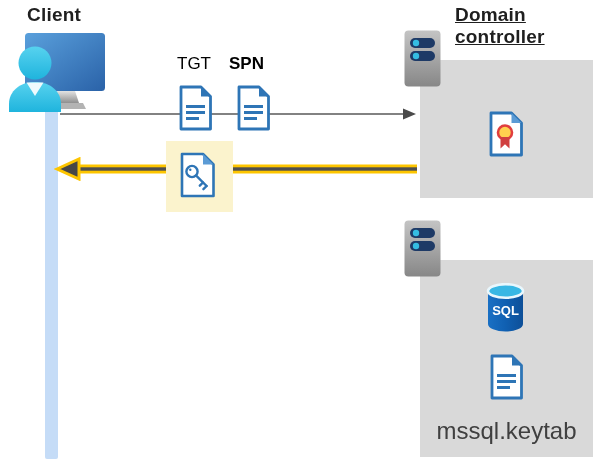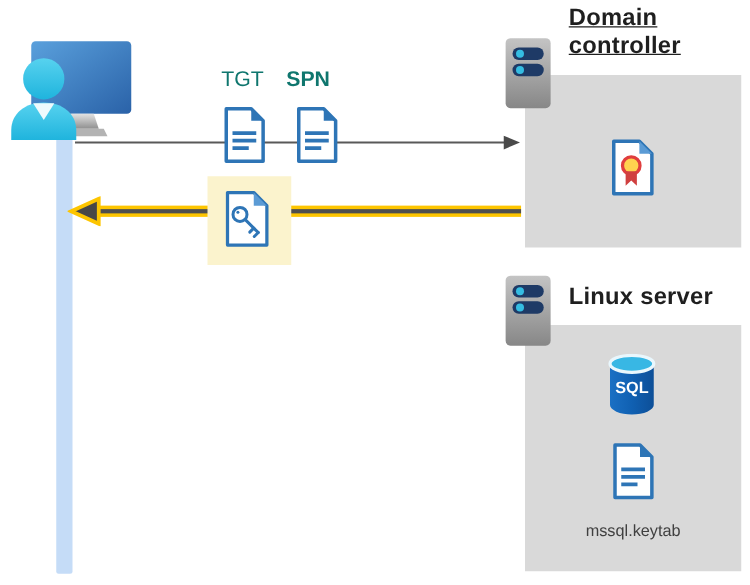--- a/index.html
+++ b/index.html
@@ -17,21 +17,21 @@
 
   .title{
     font-weight:bold;
     font-size:19px;
     line-height:22px;
     color:#1f1f1f;
     letter-spacing:.2px;
   }
   .small-label{
     font-size:17px;
-    color:#0f766e;
+    color:#000000;
   }
 
   .client-label{left:27px;top:4px;}
   .client-icon{left:5px;top:30px;width:105px;height:82px;}
 
   .client-bar{
     left:45px;top:104px;width:13px;height:355px;
     background:#c5dcf7;
     border-radius:0 0 2px 2px;
   }
@@ -56,21 +56,21 @@
   .cert-doc{left:487px;top:110px;width:38px;height:48px;}
 
   .linux-title{left:455px;top:227px;width:140px;}
   .linux-box{left:420px;top:260px;width:173px;height:197px;background:#d9d9d9;}
   .linux-server{left:403px;top:219px;width:39px;height:59px;}
   .sql-icon{left:486px;top:283px;width:39px;height:49px;}
   .keytab-doc{left:488px;top:353px;width:37px;height:48px;}
   .keytab-label{
     left:420px;top:417px;width:173px;
     text-align:center;
-    font-size:13px;color:#404040;
+    font-size:24px;color:#404040;
   }
 </style>
 </head>
 <body>
 
 <div class="stage">
 
   <div class="abs dc-box"></div>
   <div class="abs linux-box"></div>
 
@@ -82,20 +82,21 @@
   </svg>
 
   <svg class="abs yellow-arrow" viewBox="0 0 363 24">
     <rect x="22" y="7.5" width="341" height="9" fill="#fdc500"></rect>
     <rect x="22" y="10.3" width="341" height="3.4" fill="#4f4f4f"></rect>
     <polygon points="3,12 25,2 25,22" fill="#474747" stroke="#fdc500" stroke-width="3"></polygon>
   </svg>
 
   <div class="abs highlight-box"></div>
 
+  <div class="abs title client-label">Client</div>
 
   <svg class="abs client-icon" viewBox="0 0 105 82">
     <defs>
       <linearGradient id="monGrad" x1="0" y1="0" x2="1" y2="1">
         <stop offset="0" stop-color="#5aa0dc"></stop>
           <stop offset="1" stop-color="#2a62a8"></stop>
       </linearGradient>
       <linearGradient id="standGrad" x1="0" y1="0" x2="0" y2="1">
         <stop offset="0" stop-color="#e3e3e3"></stop>
           <stop offset="1" stop-color="#8f8f8f"></stop>
@@ -164,21 +165,20 @@
     <circle cx="13" cy="27" r="3.2" fill="#35bde2"></circle>
   </svg>
 
   <svg class="abs cert-doc" viewBox="0 0 38 48">
     <path d="M4 3 H24.5 L34.5 13 V45 H4 Z" fill="#ffffff" stroke="#2e75b6" stroke-width="2.8" stroke-linejoin="round"></path>
     <path d="M24.5 3 V13 H34.5 Z" fill="#5b9bd5"></path>
     <circle cx="18" cy="22.5" r="7" fill="#ffd24f" stroke="#e03e3e" stroke-width="2.6"></circle>
     <path d="M13.5 27 L13.5 38.5 L18 34.3 L22.5 38.5 L22.5 27 Z" fill="#d04040"></path>
   </svg>
 
-  <div class="abs title linux-title">Linux server</div>
 
   <svg class="abs linux-server" viewBox="0 0 39 59">
     <rect x="1.5" y="1.5" width="36" height="56" rx="4" fill="url(#srvGrad)"></rect>
     <rect x="7" y="9" width="25" height="10" rx="5" fill="#1e3a66"></rect>
     <circle cx="13" cy="14" r="3.2" fill="#35bde2"></circle>
     <rect x="7" y="22" width="25" height="10" rx="5" fill="#1e3a66"></rect>
     <circle cx="13" cy="27" r="3.2" fill="#35bde2"></circle>
   </svg>
 
   <svg class="abs sql-icon" viewBox="0 0 39 49">

